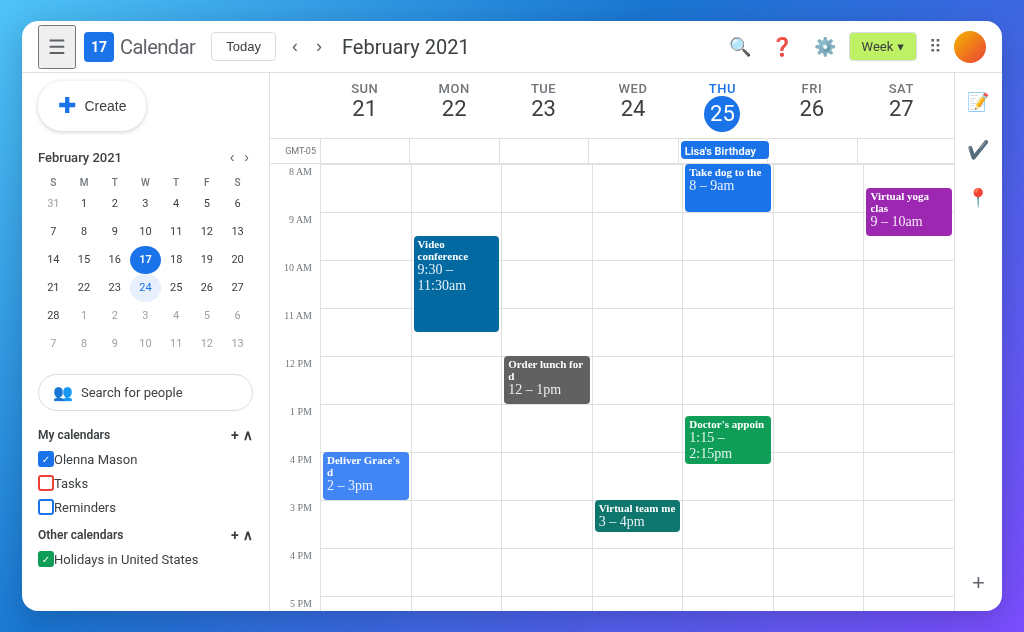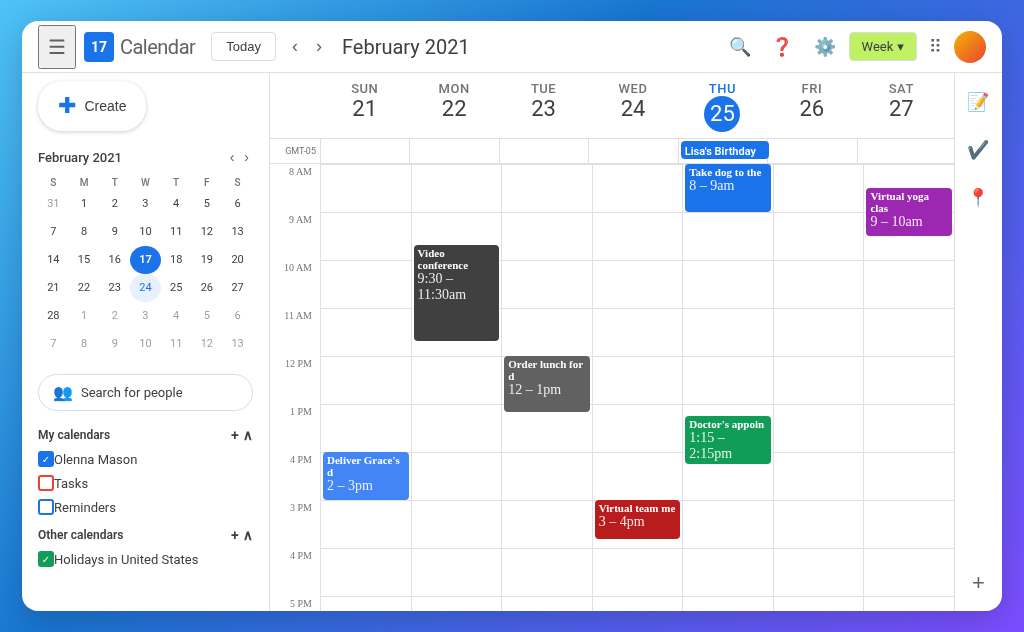--- a/index.html
+++ b/index.html
@@ -661,53 +661,53 @@
               <div class="hour-cell"></div>
               <div class="hour-cell"></div>
               <div class="hour-cell"></div>
               <div class="hour-cell"></div>
               <div class="hour-cell"></div>
               <div class="hour-cell"></div>
               <div class="hour-cell"></div>
               <div class="hour-cell"></div>
               <div class="hour-cell"></div>
               <div class="hour-cell"></div>
-              <div class="event" style="background: #404040; top: 81px; height: 96px;">
+              <div class="event" style="background: #0369a1; top: 72px; height: 96px;">
                 <div class="event-title">Video conference</div>
                 <div class="event-time">9:30 – 11:30am</div>
               </div>
             </div>
             <div class="day-col" style="position: relative;">
               <div class="hour-cell"></div>
               <div class="hour-cell"></div>
               <div class="hour-cell"></div>
               <div class="hour-cell"></div>
               <div class="hour-cell"></div>
               <div class="hour-cell"></div>
               <div class="hour-cell"></div>
               <div class="hour-cell"></div>
               <div class="hour-cell"></div>
               <div class="hour-cell"></div>
-              <div class="event" style="background: rgb(97, 97, 97); top: 192px; height: 56px;">
+              <div class="event" style="background: rgb(97, 97, 97); top: 192px; height: 48px;">
                 <div class="event-title">Order lunch for d</div>
                 <div class="event-time">12 – 1pm</div>
               </div>
             </div>
             <div class="day-col" style="position: relative;">
               <div class="hour-cell"></div>
               <div class="hour-cell"></div>
               <div class="hour-cell"></div>
               <div class="hour-cell"></div>
               <div class="hour-cell"></div>
               <div class="hour-cell"></div>
               <div class="hour-cell"></div>
               <div class="hour-cell"></div>
               <div class="hour-cell"></div>
               <div class="hour-cell"></div>
-              <div class="event" style="background: #b91c1c; top: 336px; height: 39px;">
+              <div class="event" style="background: #0f766e; top: 336px; height: 32px;">
                 <div class="event-title">Virtual team me</div>
                 <div class="event-time">3 – 4pm</div>
               </div>
             </div>
             <div class="day-col" style="position: relative;">
               <div class="hour-cell"></div>
               <div class="hour-cell"></div>
               <div class="hour-cell"></div>
               <div class="hour-cell"></div>
               <div class="hour-cell"></div>

